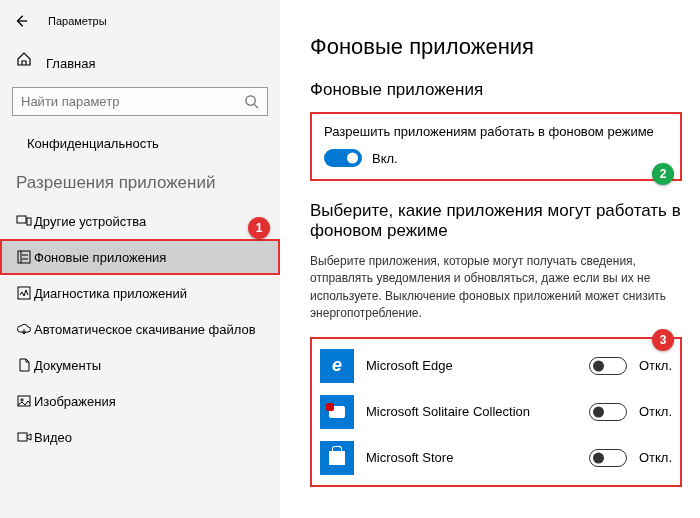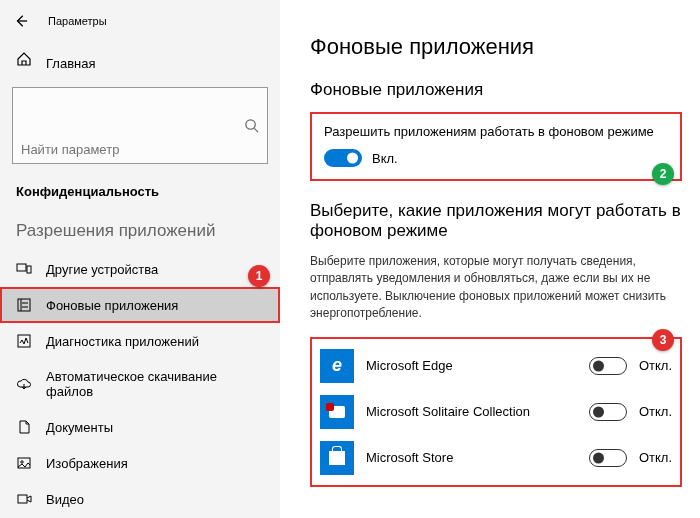--- a/index.html
+++ b/index.html
@@ -46,40 +46,40 @@
     align-items: center;
     padding: 6px 8px;
   }
   .search-box input {
     border: none;
     outline: none;
     flex: 1;
     font-size: 13px;
     background: transparent;
     color: #666;
-    margin-top: 48px;
   }
   .search-ic { width: 15px; height: 15px; }
   .category {
-    font-weight: 700;
+    font-weight: 400;
     font-size: 13px;
     padding: 4px 16px 16px 16px;
+    margin-left: 11px;
   }
   .subcategory {
     color: #666;
     font-size: 17px;
     padding: 6px 16px 10px 16px;
   }
   .nav-list {
     list-style: none;
   }
   .nav-item {
     display: flex;
     align-items: center;
-    gap: 14px;
+    gap: 2px;
     padding: 10px 16px;
     cursor: pointer;
     font-size: 13px;
     position: relative;
   }
   .nav-item.active {
     background: #d0d0d0;
     outline: 2px solid #e63030;
     outline-offset: -2px;
   }

